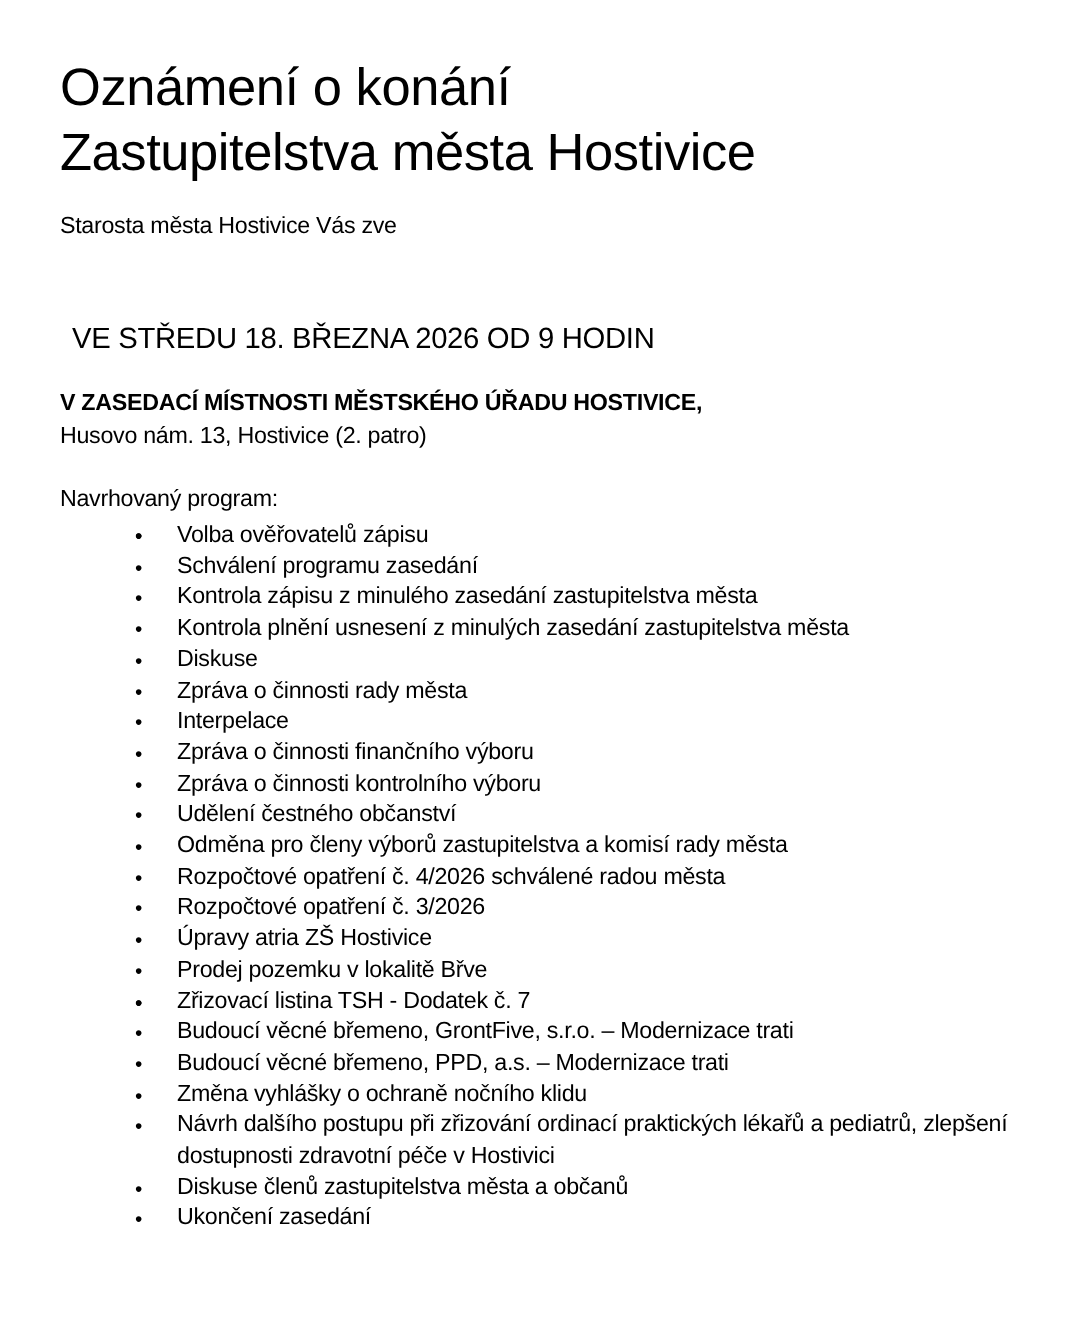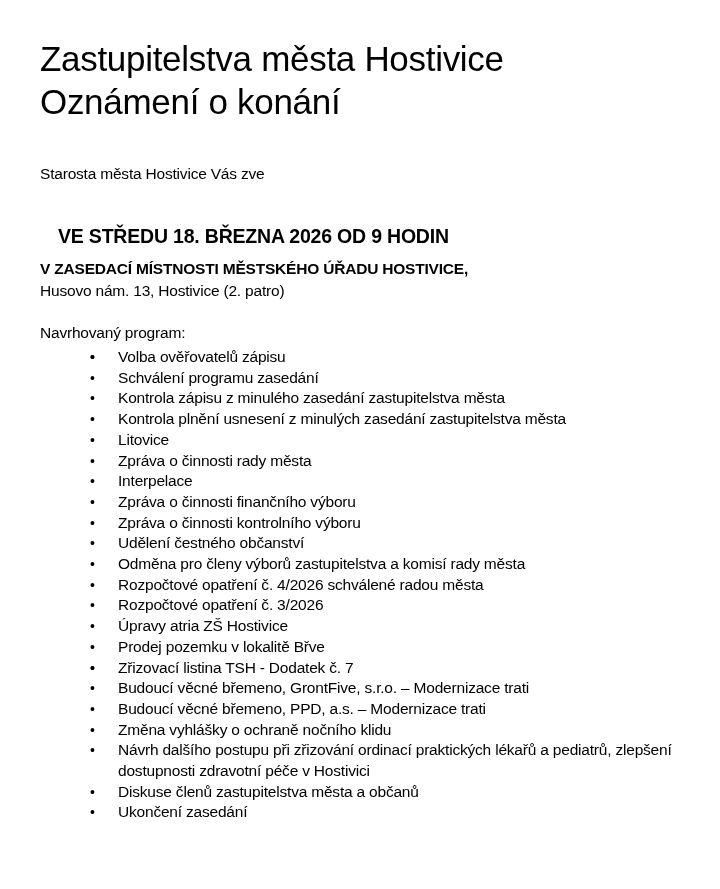--- a/index.html
+++ b/index.html
@@ -35,29 +35,29 @@
     .title span { display: block; }
     .intro {
       position: absolute;
       top: 138px;
       left: 0;
       font-size: 15.5px;
       line-height: 25px;
       white-space: nowrap;
       letter-spacing: -0.2px;
     }
-    .intro div { display: block; margin-top: 23px; }
+    .intro div { display: block; }
     .intro b { font-weight: bold; }
     .date-heading {
       position: absolute;
       top: 207px;
       left: 0;
-      margin: 18px;
+      margin: 8px;
       font-size: 19.5px;
-      font-weight: bold;
+      font-weight: normal;
       letter-spacing: -0.2px;
       white-space: nowrap;
     }
     .venue {
       position: absolute;
       top: 258px;
       left: 0;
       font-size: 15.5px;
       line-height: 22px;
       white-space: nowrap;
@@ -97,22 +97,22 @@
     }
     .agenda li .item-text {
       display: block;
     }
   </style>
 </head>
 <body>
 
 <div class="page">
   <h1 class="title">
+    <span>Oznámení o konání</span>
     <span>Zastupitelstva města Hostivice</span>
-    <span>Oznámení o konání</span>
   </h1>
 
   <div class="intro">
     <div>Starosta města Hostivice Vás zve</div>
   </div>
 
   <h2 class="date-heading">VE STŘEDU 18. BŘEZNA 2026 OD 9 HODIN</h2>
 
   <div class="venue">
     <div class="venue-name">V ZASEDACÍ MÍSTNOSTI MĚSTSKÉHO ÚŘADU HOSTIVICE,</div>
@@ -136,21 +136,21 @@
       <li>
         <span class="bullet">•</span>
         <span class="item-text">Kontrola zápisu z minulého zasedání zastupitelstva města</span>
       </li>
       <li>
         <span class="bullet">•</span>
         <span class="item-text">Kontrola plnění usnesení z minulých zasedání zastupitelstva města</span>
       </li>
       <li>
         <span class="bullet">•</span>
-        <span class="item-text">Litovice</span>
+        <span class="item-text">Diskuse</span>
       </li>
       <li>
         <span class="bullet">•</span>
         <span class="item-text">Zpráva o činnosti rady města</span>
       </li>
       <li>
         <span class="bullet">•</span>
         <span class="item-text">Interpelace</span>
       </li>
       <li>

